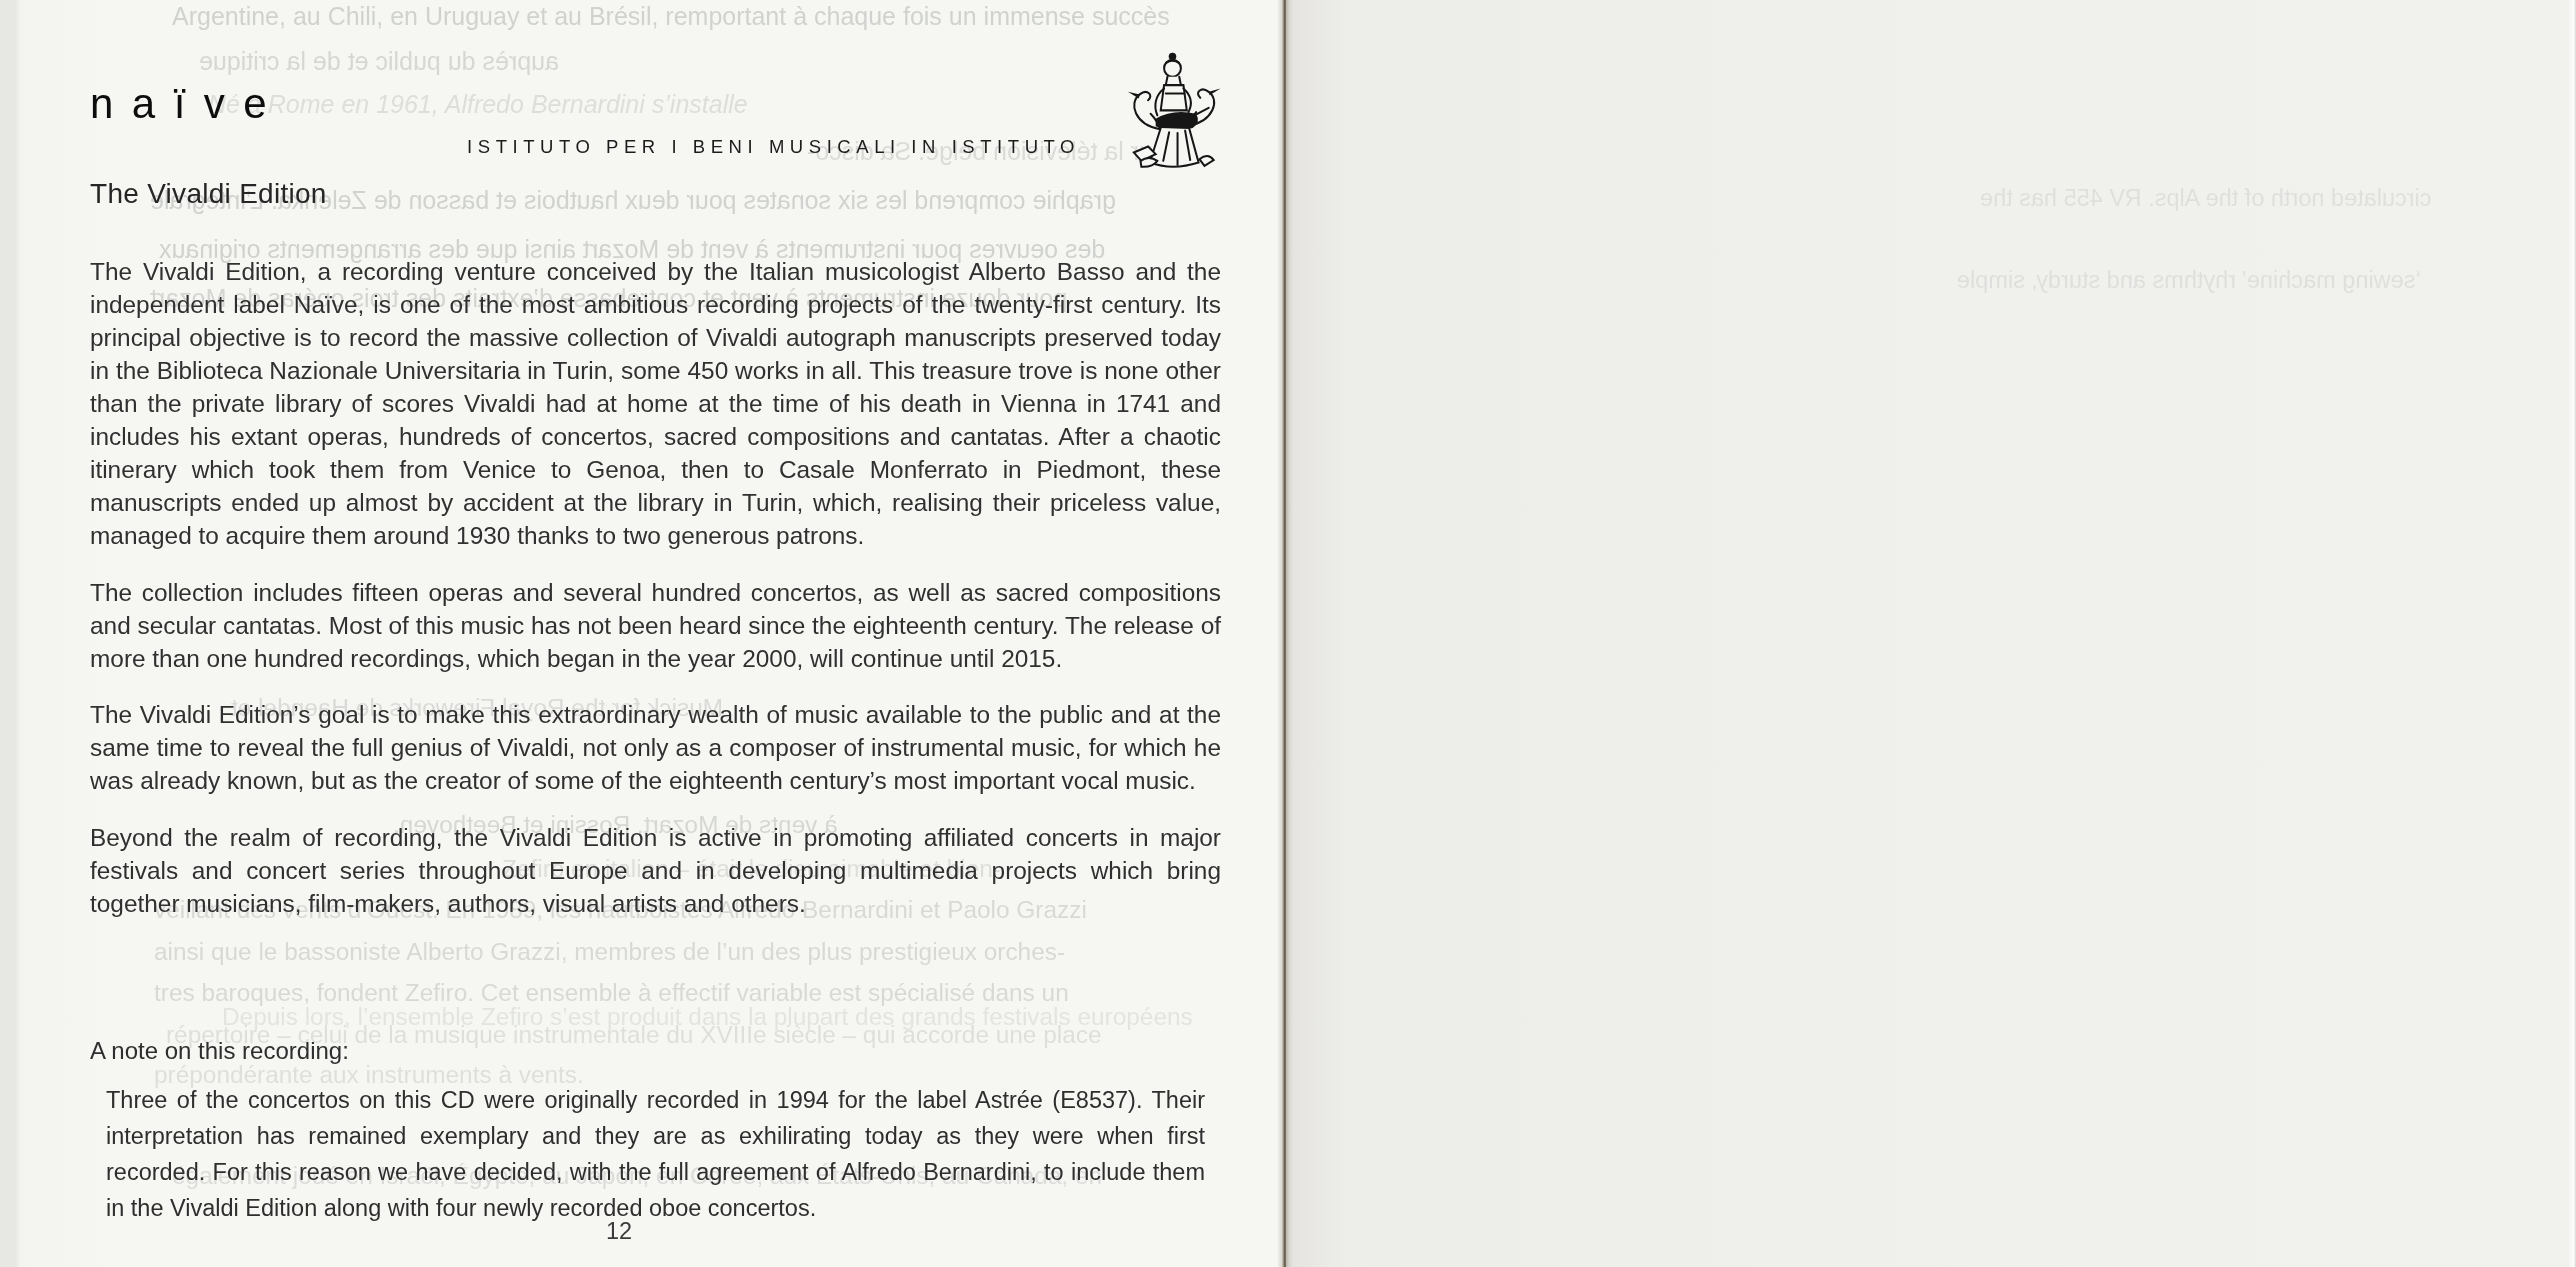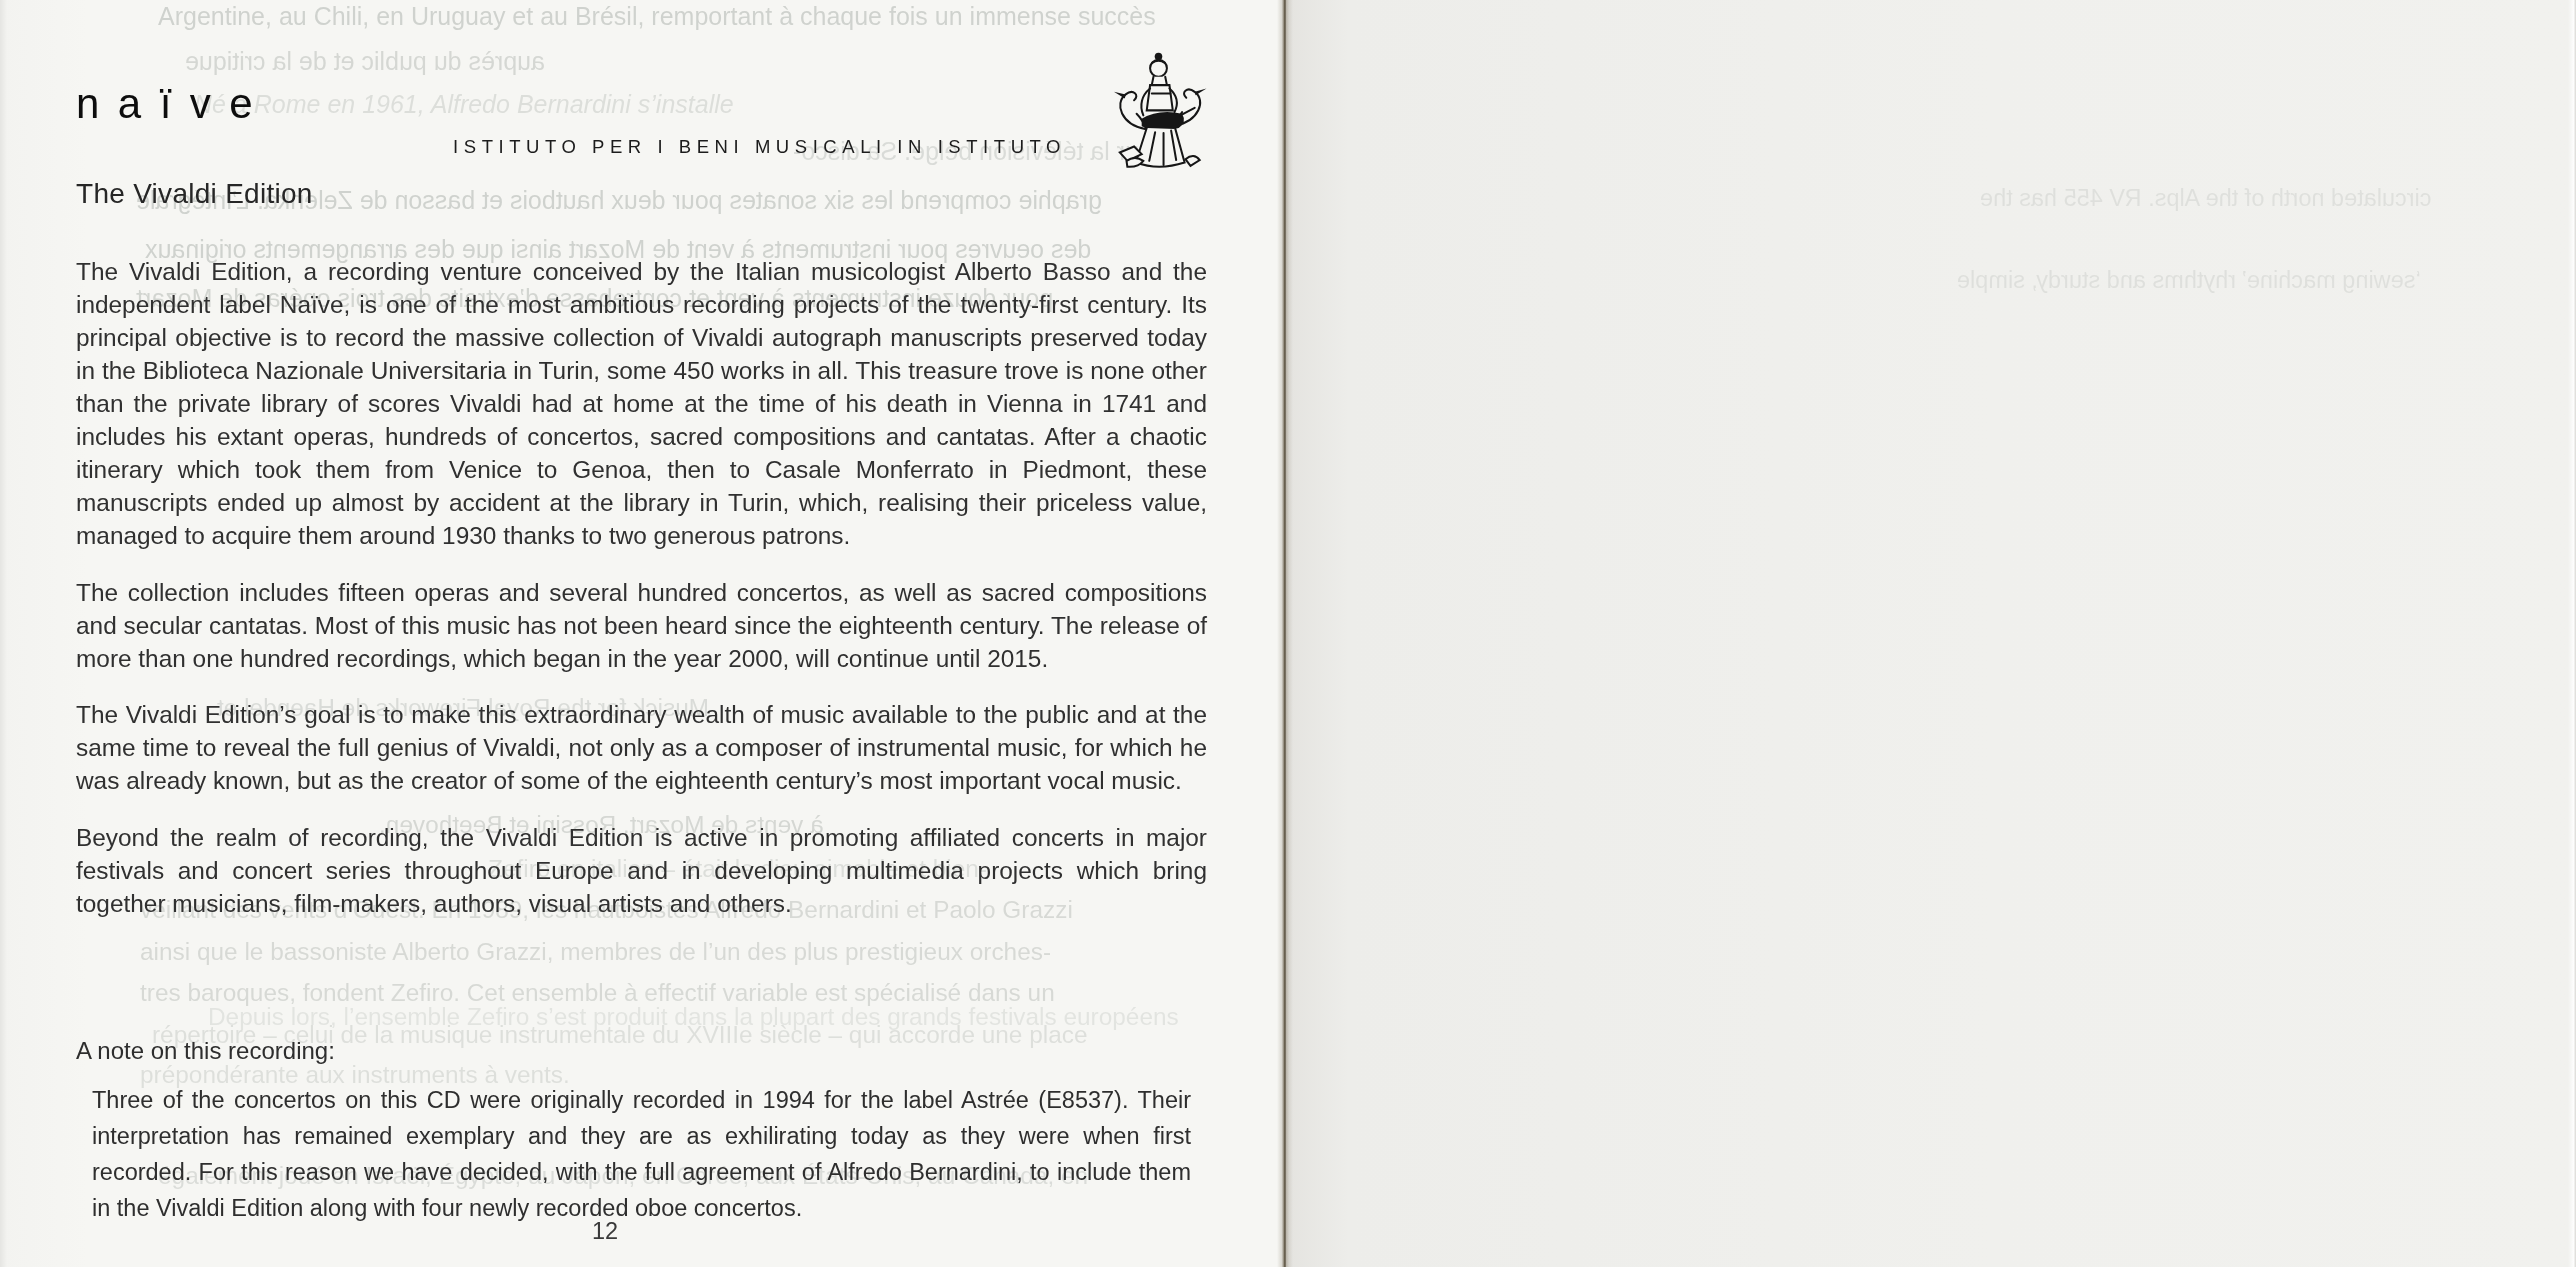--- a/index.html
+++ b/index.html
@@ -4,21 +4,21 @@
 <style>
   html,body{margin:0;padding:0;}
   body{
     width:2576px;height:1268px;position:relative;overflow:hidden;
     background:#e7e7e4;
     font-family:"Liberation Sans", sans-serif;
     -webkit-font-smoothing:antialiased;
   }
   .page{position:absolute;top:0;height:1268px;}
   .page-left{
-    left:0;width:1476px;
+    left:14px;width:1476px;
     background:linear-gradient(90deg,#f3f3f0 0%,#f6f6f3 6%,#f6f6f3 92%,#eeeeea 100%);
   }
   .page-right{
     left:1284px;width:1292px;
     background:linear-gradient(90deg,#e4e3df 0%,#ededea 5%,#f0f0ed 55%,#f1f1ee 100%);
   }
   .page-left::before{content:"";position:absolute;left:0;top:0;width:7.2px;height:100%;
     background:linear-gradient(90deg,rgba(0,0,0,0.06),rgba(0,0,0,0));}
   .page-right::after{content:"";position:absolute;right:0;top:0;width:8.1px;height:100%;
     background:linear-gradient(90deg,rgba(255,255,255,0),rgba(255,255,255,0.85) 70%,#d9d8d4 100%);}

